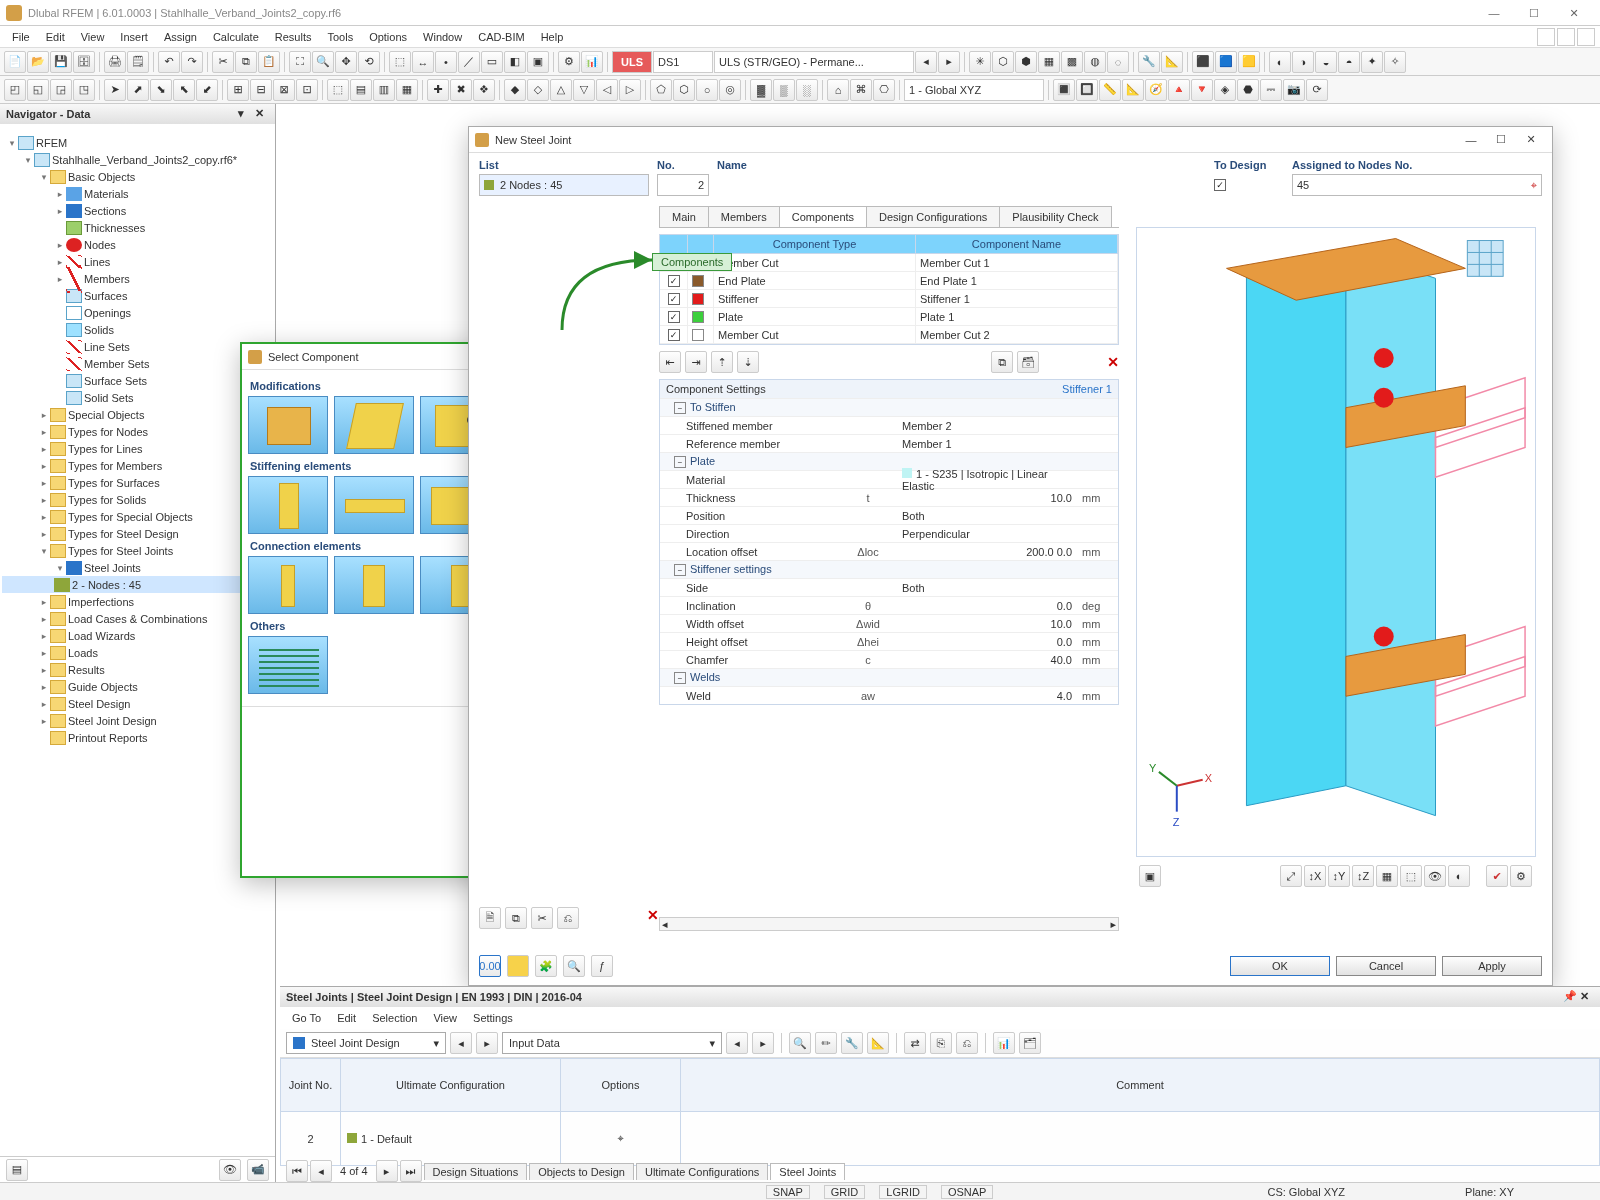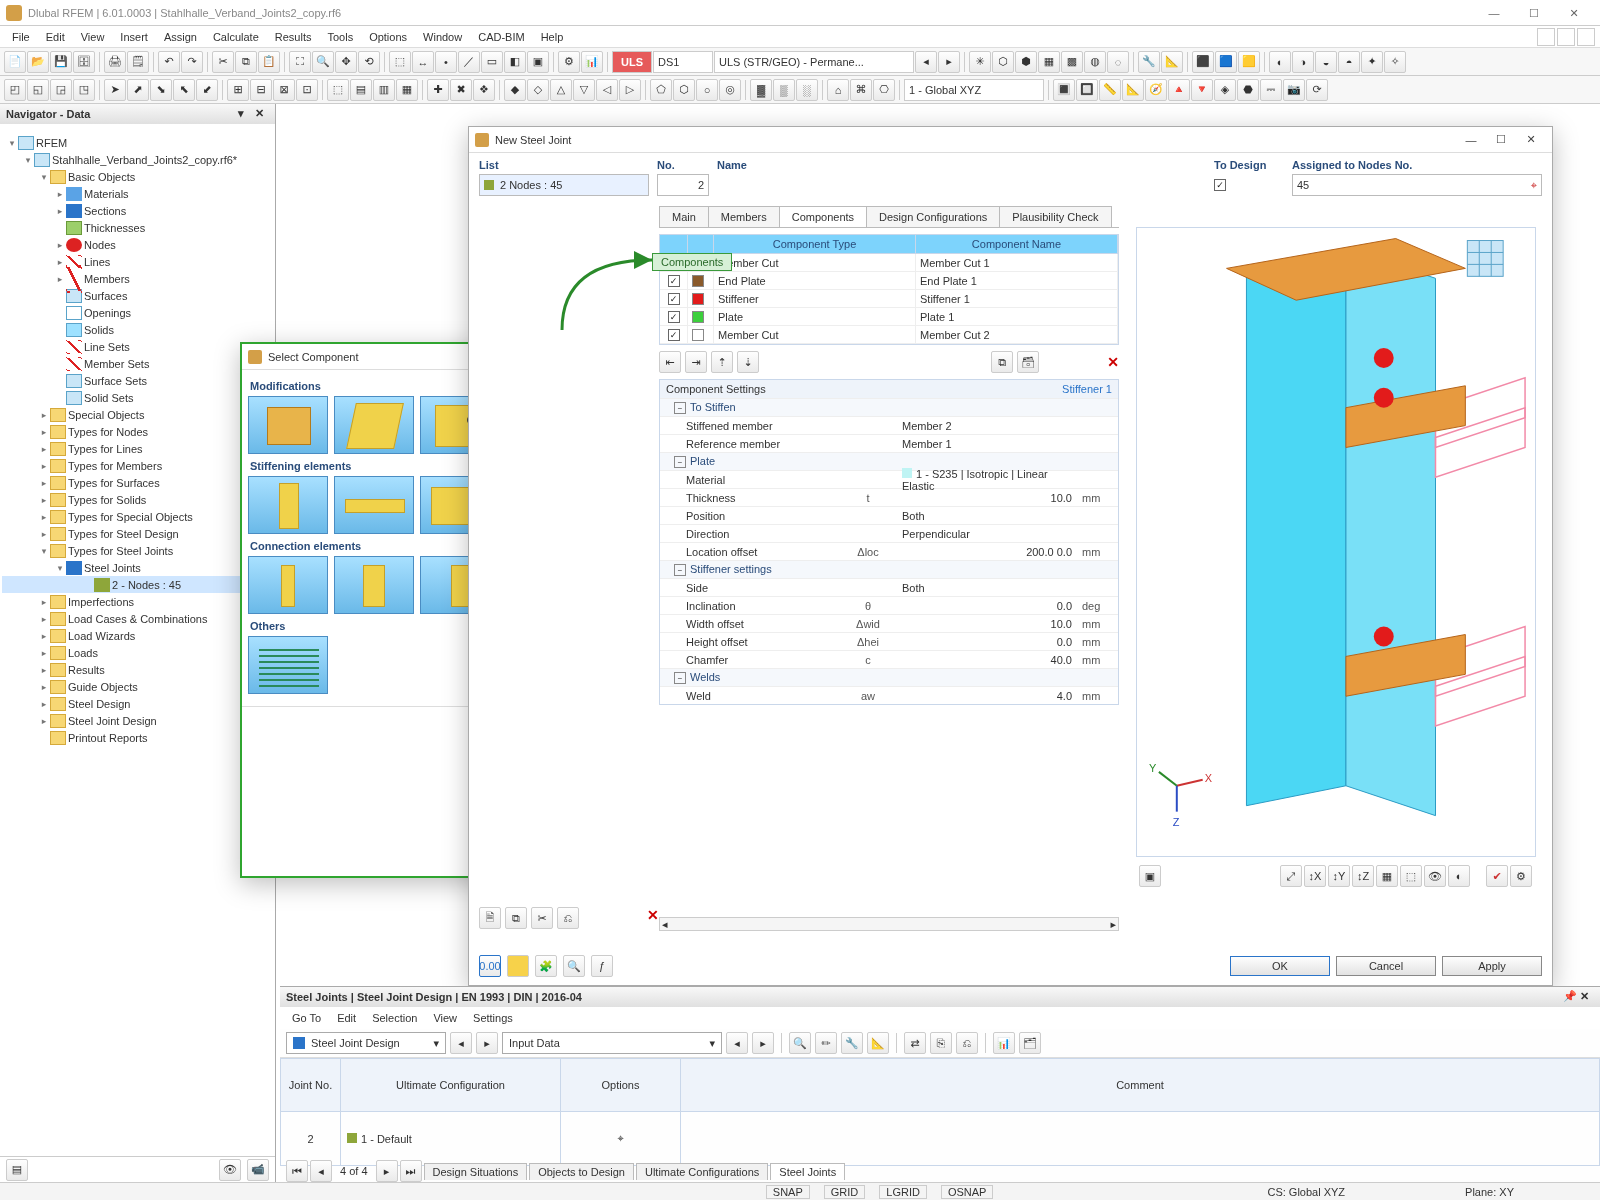--- a/index.html
+++ b/index.html
@@ -30,21 +30,21 @@
 .panel-head .pbtn { width: 14px; height: 14px; margin-left: 3px; cursor: pointer; }
 .tree { flex: 1; overflow: auto; padding: 2px 2px; }
 .tree-row { display: flex; align-items: center; height: 17px; padding-left: 4px; white-space: nowrap; cursor: pointer; }
 .tree-row .exp { width: 12px; text-align: center; color: #777; font-size: 9px; cursor: pointer; }
 .tree-row .ticon { width: 16px; height: 14px; margin-right: 2px; display: inline-block; }
 .tree-row.selected { background: #cfe6ff; }
 .ic-folder { background: #f7d774; border: 1px solid #d5a93a; }
 .ic-blue { background: #5aa3e6; }
 .ic-line { background: linear-gradient(45deg,transparent 45%,#d22 45%,#d22 55%,transparent 55%); border: 1px solid transparent; }
 .ic-box { background: #c9e6f7; border: 1px solid #5aa3c9; }
-.ind-0{padding-left:4px}.ind-1{padding-left:20px}.ind-2{padding-left:36px}.ind-3{padding-left:52px}.ind-4{padding-left:80px}
+.ind-0{padding-left:4px}.ind-1{padding-left:20px}.ind-2{padding-left:36px}.ind-3{padding-left:52px}.ind-4{padding-left:40px}
 
 
 .workspace { flex: 1; position: relative; background: #fff; }
 .ws-3d { position: absolute; inset: 0; background: #fff; }
 .axes { position: absolute; left: 48px; bottom: 320px; width: 70px; height: 70px; }
 .axes svg { width: 70px; height: 70px; }
 
 
 .dialog { position: absolute; background: #fff; border: 1px solid #7aa; box-shadow: 0 6px 24px rgba(0,0,0,.25); }
 .dialog .dhead { height: 26px; background: #fff; display: flex; align-items: center; padding: 0 6px; border-bottom: 1px solid #ddd; }

